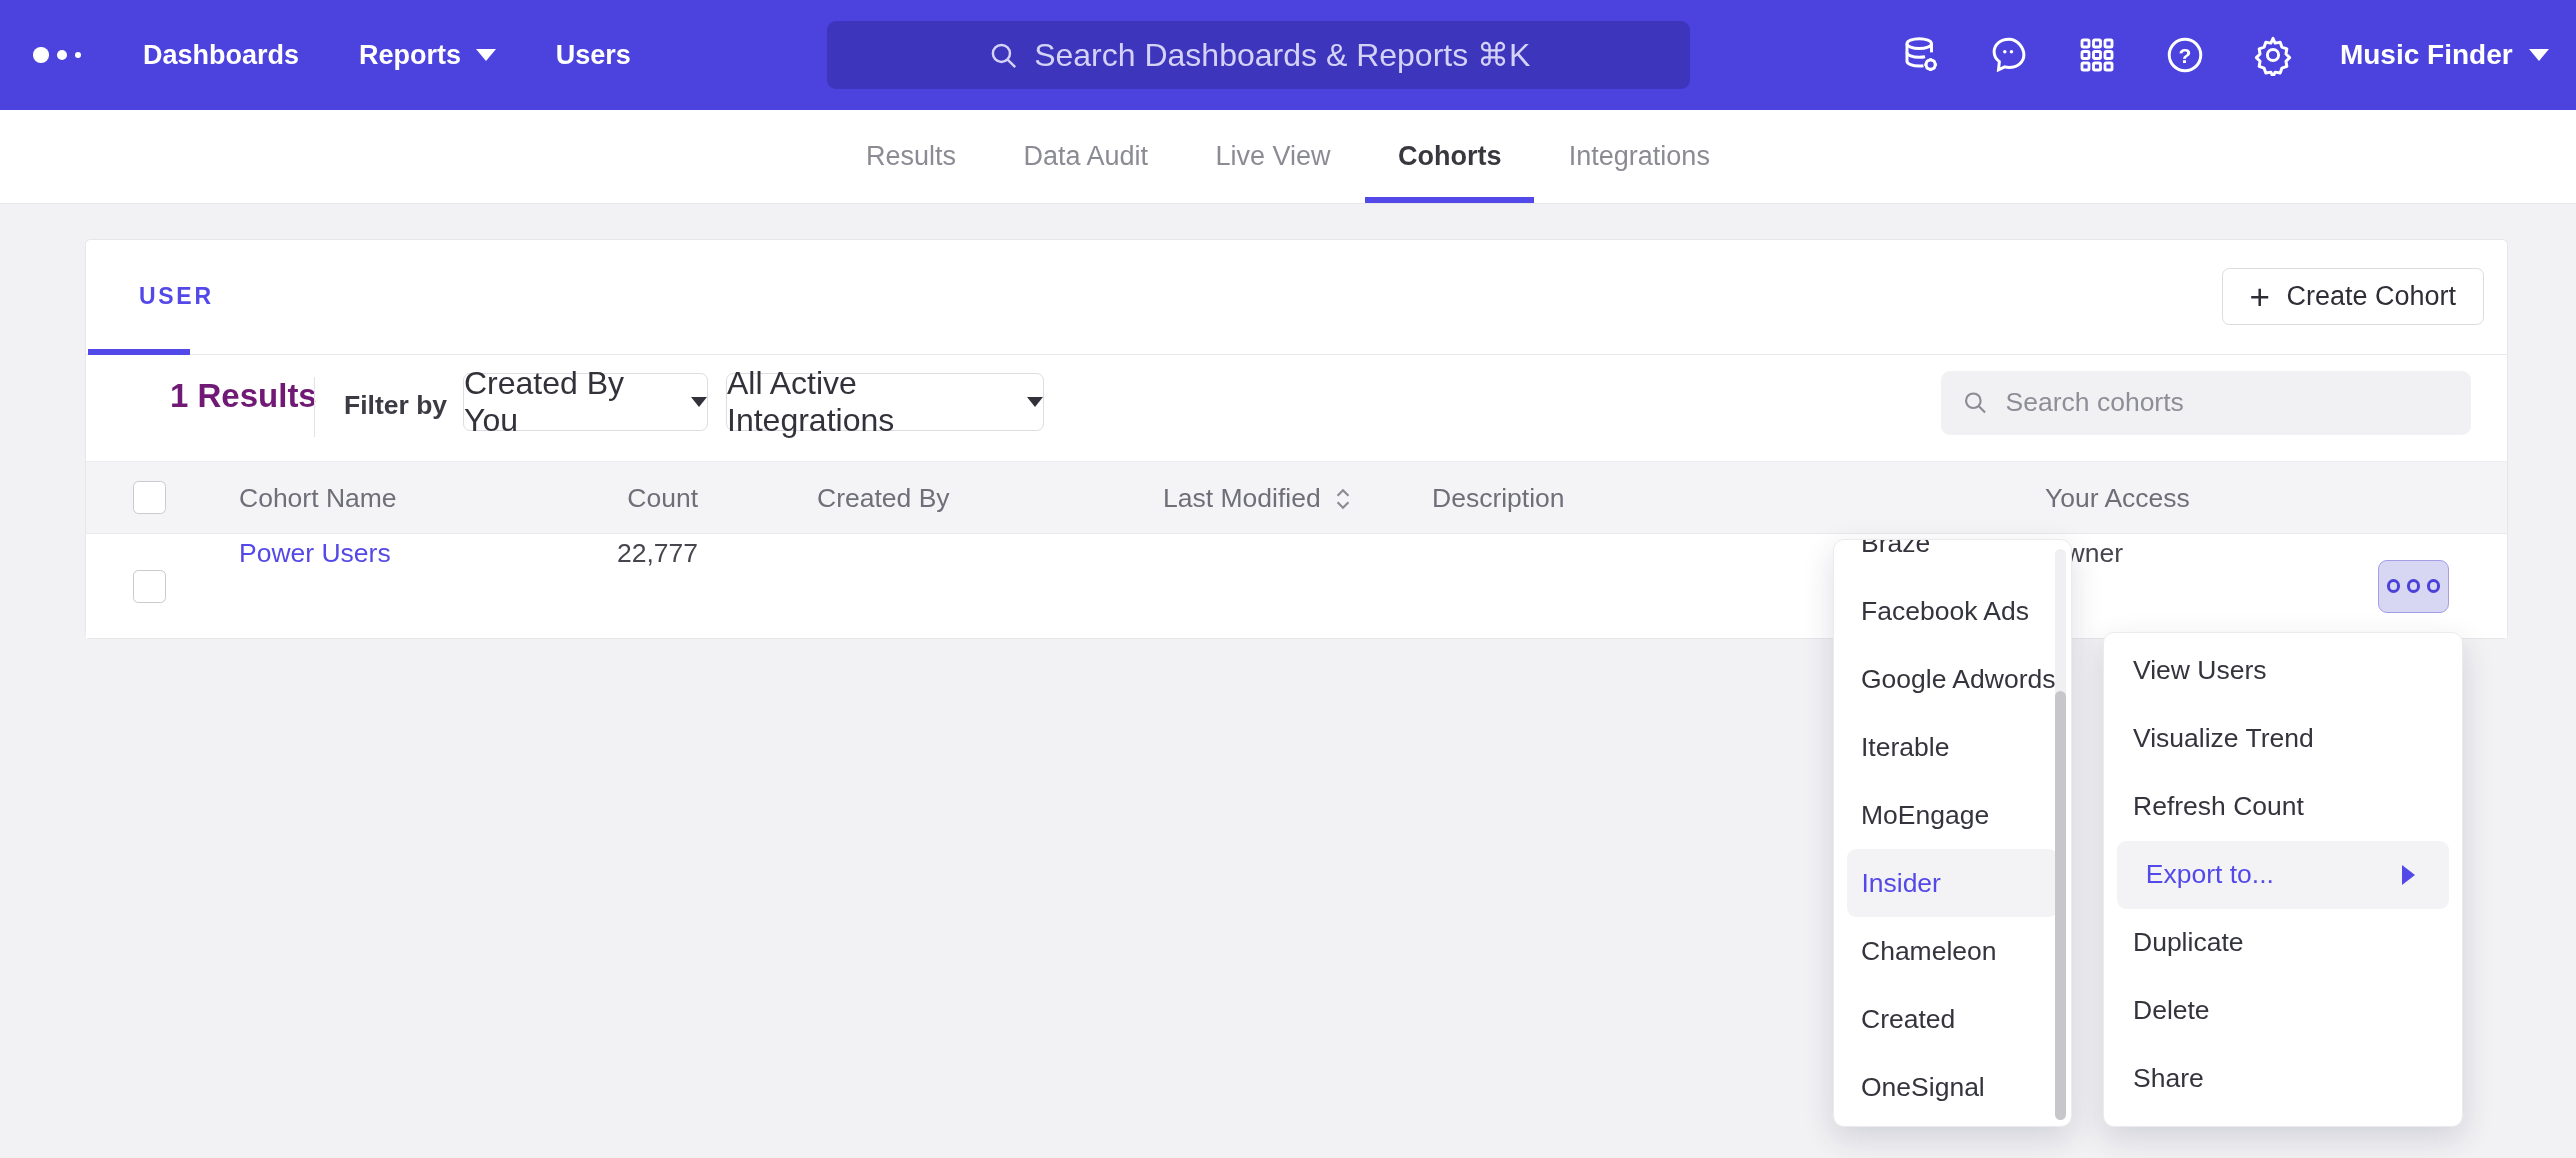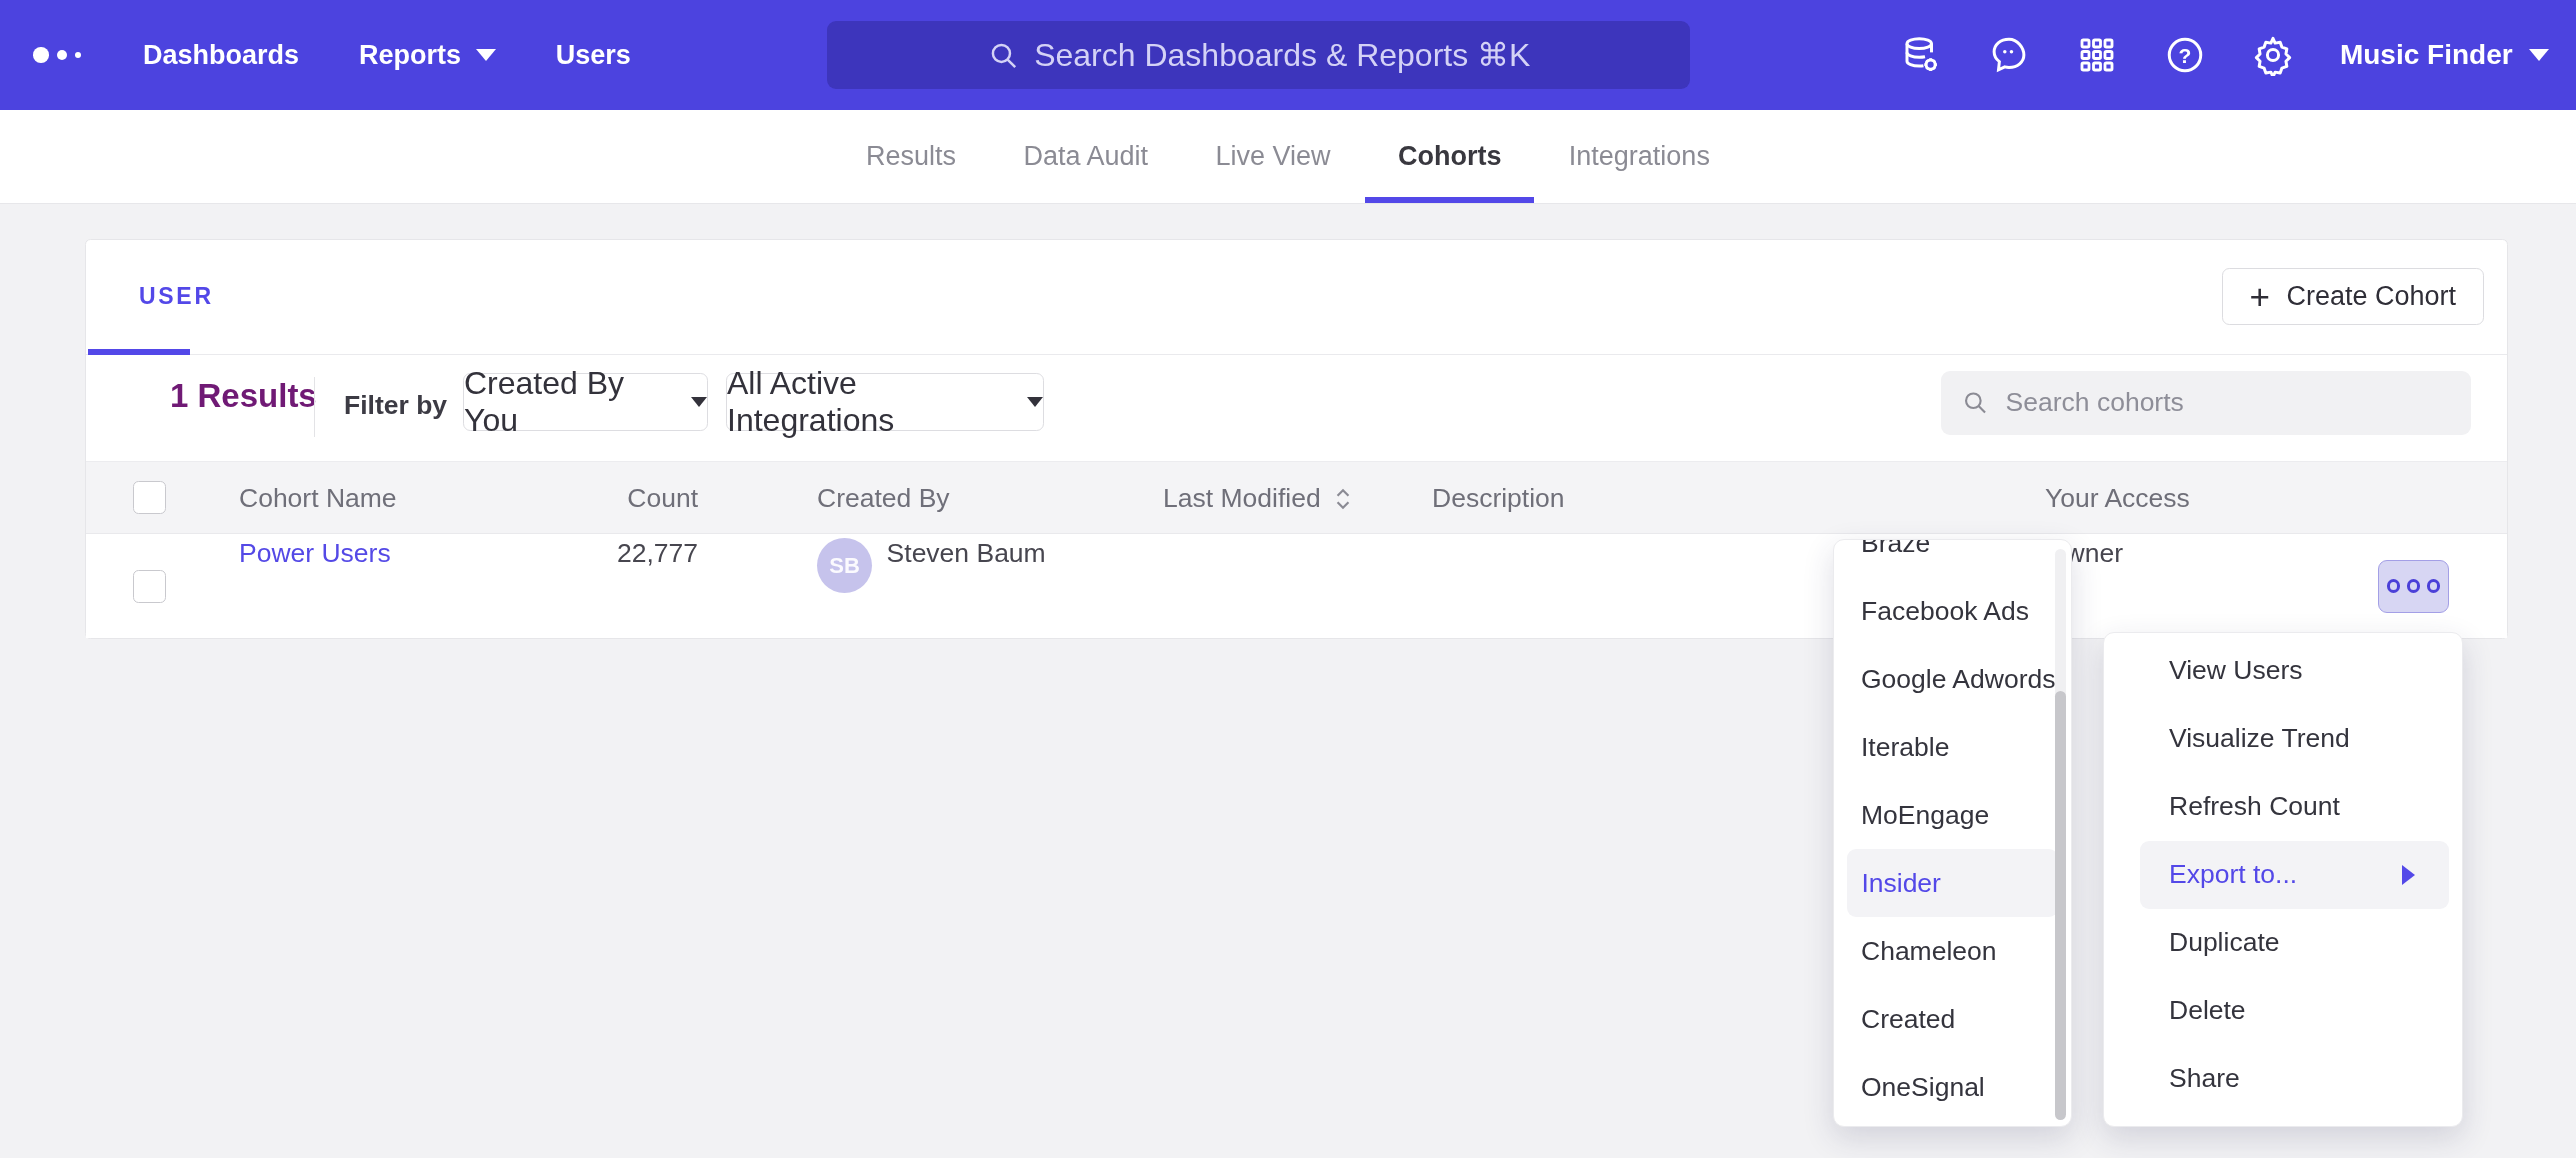--- a/index.html
+++ b/index.html
@@ -79,21 +79,21 @@
   .mi { height:68px; display:flex; align-items:center; padding:0 27px; font-size:26.5px; color:#34343d; cursor:pointer; white-space:nowrap; }
   .mi.hl { margin:0 12.8px; padding:0 14.6px; border-radius:9px; background:#f3f3f6; color:#5348e8; }
 
   .export-menu { left:1833px; top:539px; width:239px; height:588px; }
   .export-menu .mi.clipped { margin-top:-31px; }
   .export-menu .sb-track { position:absolute; right:4.6px; top:9px; bottom:9px; width:11px; border-radius:5.5px; background:#f0f0f2; }
   .export-menu .sb-thumb { position:absolute; right:4.6px; top:151px; height:429px; width:11px; border-radius:5.5px; background:#c7c7cb; cursor:pointer; }
 
   .context-menu { left:2103px; top:632px; width:360px; height:495px; }
   .context-menu .menu-items { padding-top:3.7px; }
-  .context-menu .mi { padding:0 29px;margin-left:36px; }
+  .context-menu .mi { padding:0 29px; }
   .context-menu .mi.hl { justify-content:space-between; }
   .submenu-arrow { width:0; height:0; border-top:10px solid transparent; border-bottom:10px solid transparent; border-left:13.7px solid #5348e8; margin-right:5.5px; }
 
   svg { display:block; }
 </style>
 </head>
 <body>
 
 <div class="topbar">
   <div class="logo">
@@ -225,24 +225,20 @@
     <div class="th col-desc">Description</div>
     <div class="th col-access">Your Access</div>
   </div>
 
   <div class="trow">
     <span class="checkbox"></span>
     <div class="td col-name">
         <span class="cohort-link">Power Users</span>
       </div>
     <div class="td col-count">22,777</div>
-    <div class="td col-creator">
-      <span class="avatar">SB</span>
-      <span>Steven Baum</span>
-    </div>
     <div class="td col-desc"></div>
     <div class="td col-access">Owner</div>
     <div class="dots-btn">
       <i></i>
         <i></i>
         <i></i>
     </div>
   </div>
 </div>
 

